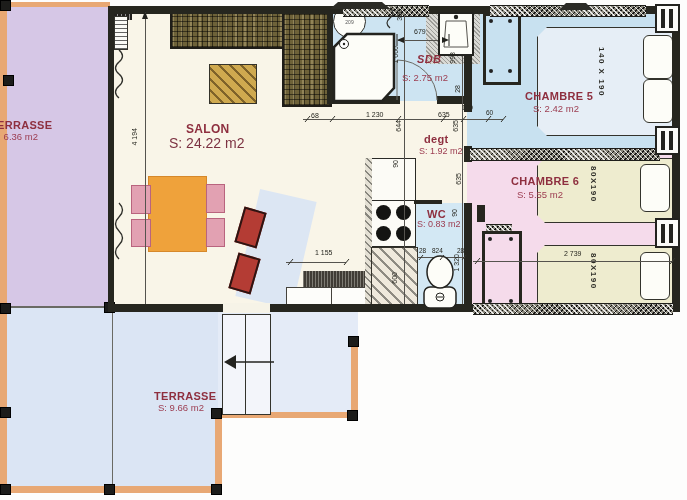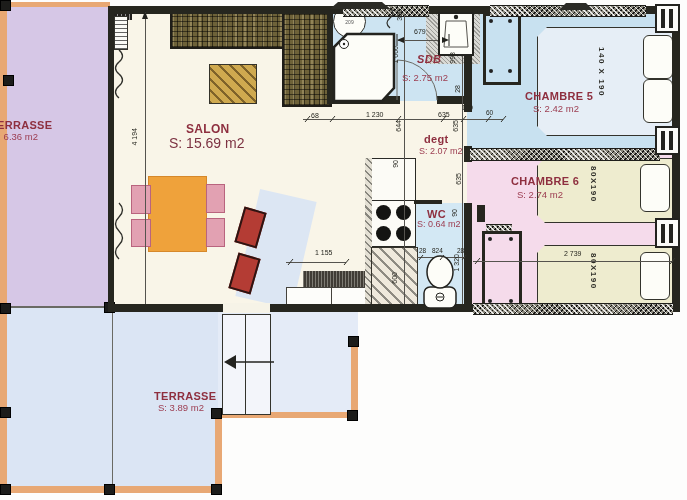--- a/index.html
+++ b/index.html
@@ -260,33 +260,33 @@
   <span class="dim sm" style="left:457px;top:248px;">28</span>
   <span class="dim v" style="left:453px;top:254px;">1 320</span>
   <span class="dim v" style="left:391px;top:272px;">600</span>
   <span class="dim" style="left:315px;top:249px;">1 155</span>
   <span class="dim" style="left:564px;top:250px;">2 739</span>
 
   <span class="rname" style="left:-10px;top:120px;">TERRASSE</span>
   <span class="rarea" style="left:-8px;top:132px;">S: 6.36 m2</span>
 
   <span class="rname" style="left:186px;top:123px;font-size:12px;">SALON</span>
-  <span class="rarea" style="left:169px;top:136px;font-size:14px;color:#7c3242;">S: 15.69 m2</span>
+  <span class="rarea" style="left:169px;top:136px;font-size:14px;color:#7c3242;">S: 24.22 m2</span>
 
   <span class="rname" style="left:417px;top:54px;font-style:italic;">SDB</span>
   <span class="rarea" style="left:402px;top:73px;">S: 2.75 m2</span>
 
   <span class="rname" style="left:424px;top:134px;">degt</span>
-  <span class="rarea" style="left:419px;top:147px;font-size:9px;">S: 2.07 m2</span>
+  <span class="rarea" style="left:419px;top:147px;font-size:9px;">S: 1.92 m2</span>
 
   <span class="rname" style="left:427px;top:209px;">WC</span>
-  <span class="rarea" style="left:417px;top:220px;font-size:9px;">S: 0.64 m2</span>
+  <span class="rarea" style="left:417px;top:220px;font-size:9px;">S: 0.83 m2</span>
 
   <span class="rname" style="left:525px;top:91px;">CHAMBRE 5</span>
   <span class="rarea" style="left:533px;top:104px;">S: 2.42 m2</span>
 
   <span class="rname" style="left:511px;top:176px;">CHAMBRE 6</span>
-  <span class="rarea" style="left:517px;top:190px;">S: 2.74 m2</span>
+  <span class="rarea" style="left:517px;top:190px;">S: 5.55 m2</span>
 
   <span class="rname" style="left:154px;top:391px;">TERRASSE</span>
-  <span class="rarea" style="left:158px;top:403px;">S: 3.89 m2</span>
+  <span class="rarea" style="left:158px;top:403px;">S: 9.66 m2</span>
 
 </div>
 
 </body></html>

